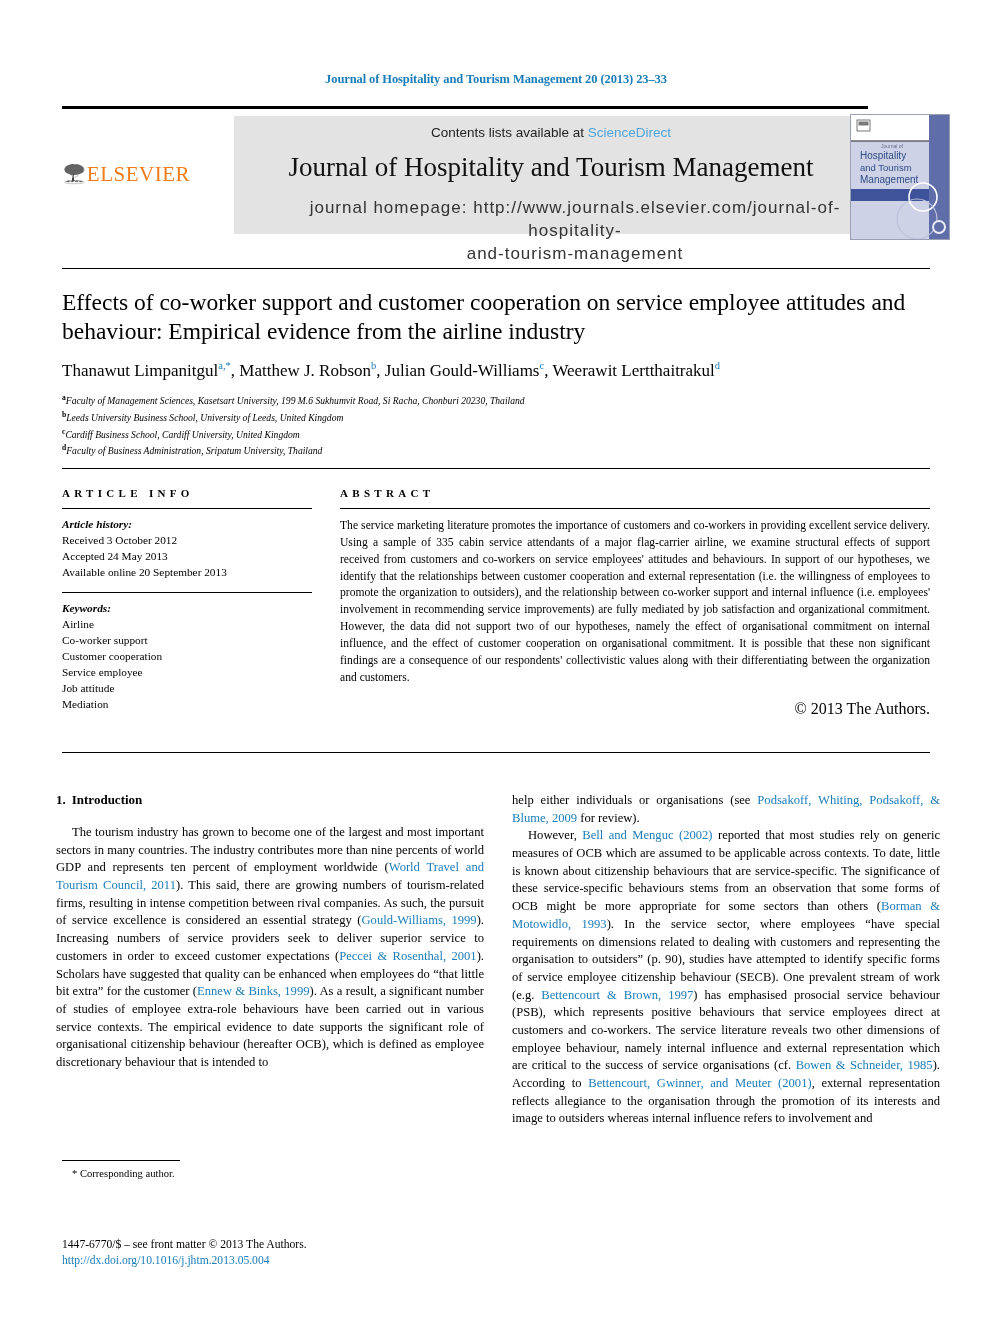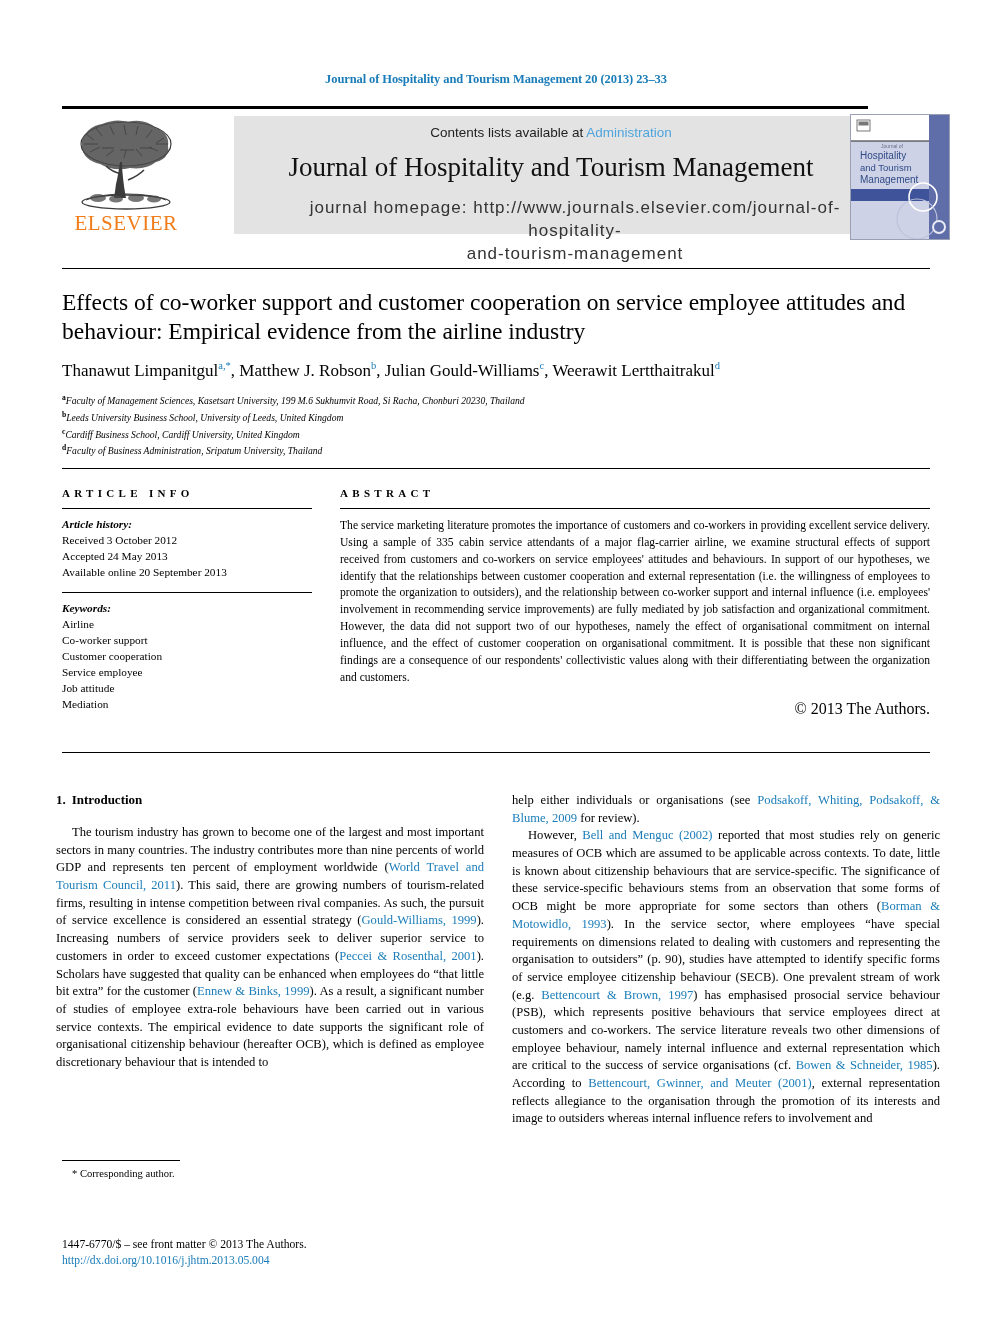--- a/index.html
+++ b/index.html
@@ -37,21 +37,21 @@
   }
   .masthead-rule {
     position: absolute;
     top: 0; left: 0; width: 806px;
     border-top: 3px solid #000;
   }
   .elsevier-logo {
     position: absolute;
     top: 8px; left: 0;
     width: 128px; height: 120px;
-    display: flex; flex-direction: column;
+    display: flex; flex-direction: row;
     align-items: center; justify-content: flex-end;
   }
   .elsevier-tree { width: 112px; height: 94px; display:block; }
   .elsevier-word {
     font-family: "Liberation Serif", serif;
     font-size: 21px;
     color: #f07c1a;
     letter-spacing: 0.5px;
     line-height: 1;
     margin-top: 1px;
@@ -257,21 +257,21 @@
             <ellipse cx="46" cy="81" rx="7" ry="3.5"></ellipse>
             <ellipse cx="66" cy="80" rx="8" ry="4"></ellipse>
             <ellipse cx="84" cy="81" rx="7" ry="3.5"></ellipse>
           </g>
         </g>
       </svg>
       <div class="elsevier-word">ELSEVIER</div>
     </div>
 
     <div class="journal-band">
-      <div class="contents-line"><span>Contents lists available at </span><span class="sd">Administration</span></div>
+      <div class="contents-line"><span>Contents lists available at </span><span class="sd">ScienceDirect</span></div>
       <div class="journal-name">Journal of Hospitality and Tourism Management</div>
       <div class="homepage">
         <div>journal homepage: http://www.journals.elsevier.com/journal-of-hospitality-</div>
         <div>and-tourism-management</div>
       </div>
     </div>
 
     <div class="cover">
       <svg viewBox="0 0 100 126" width="100" height="126">
         <rect x="0" y="0" width="100" height="126" fill="#ced2e6"></rect>

